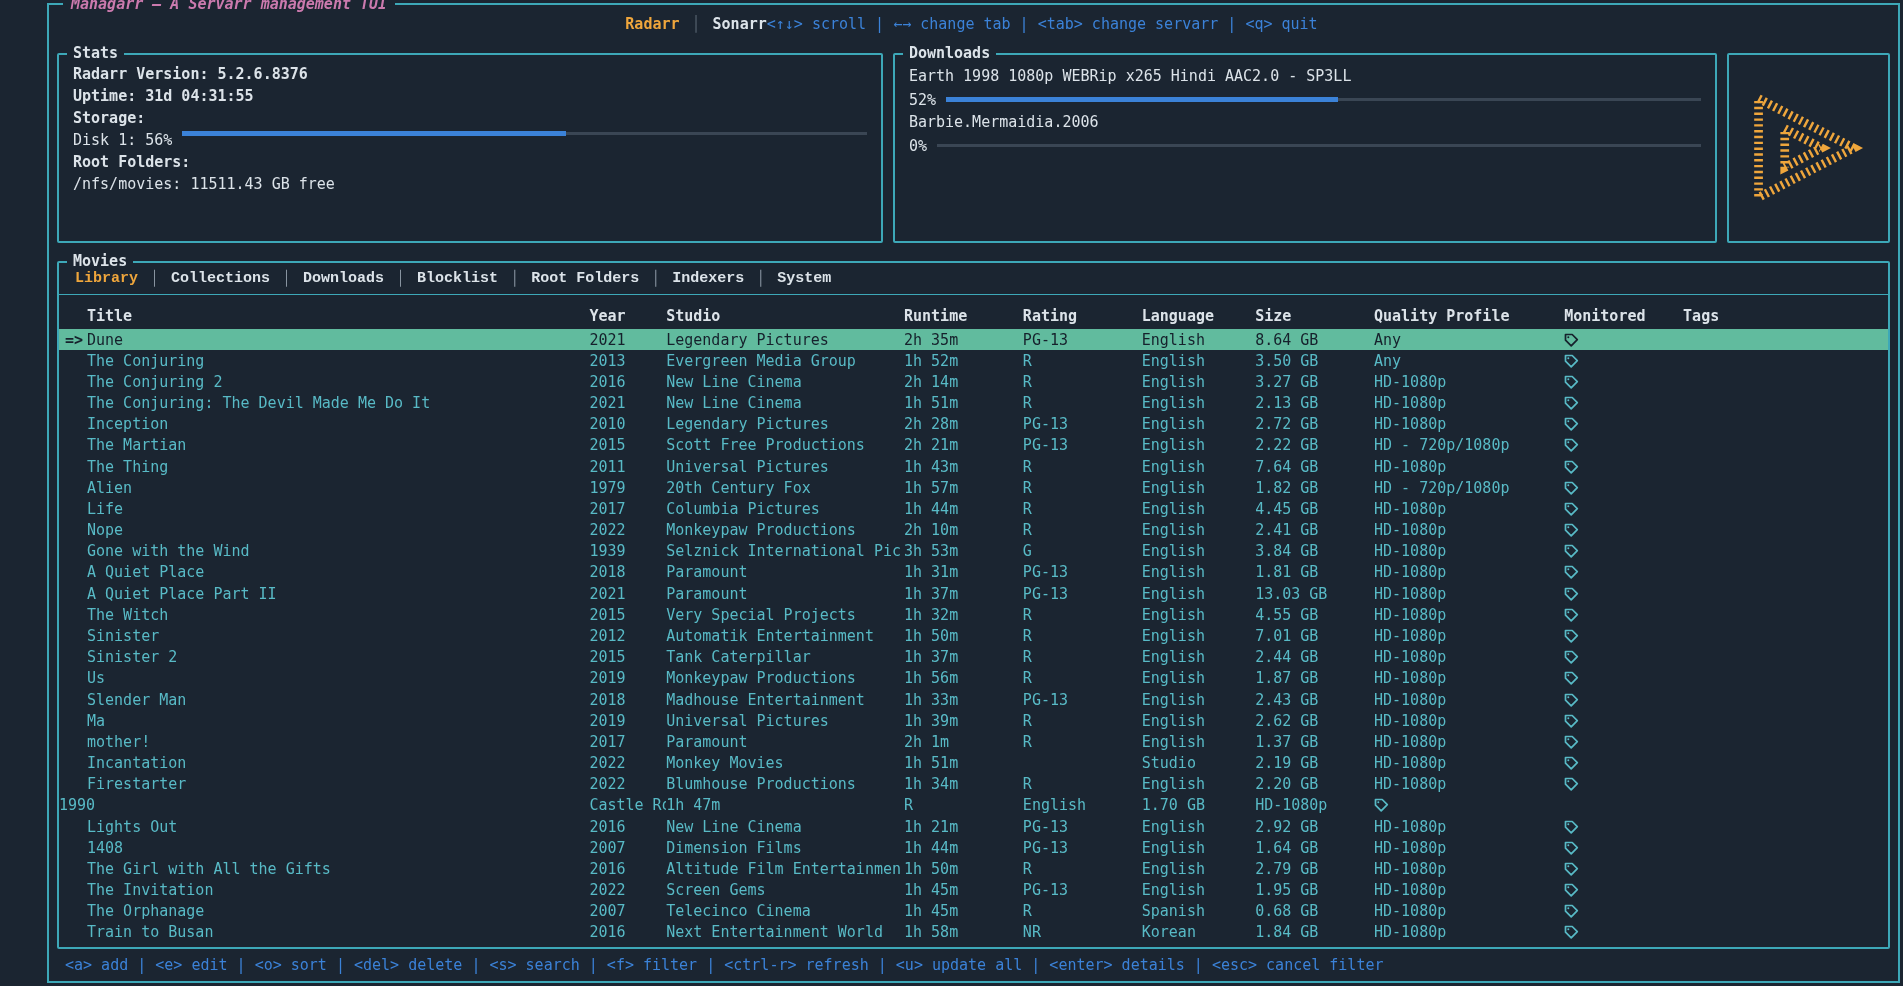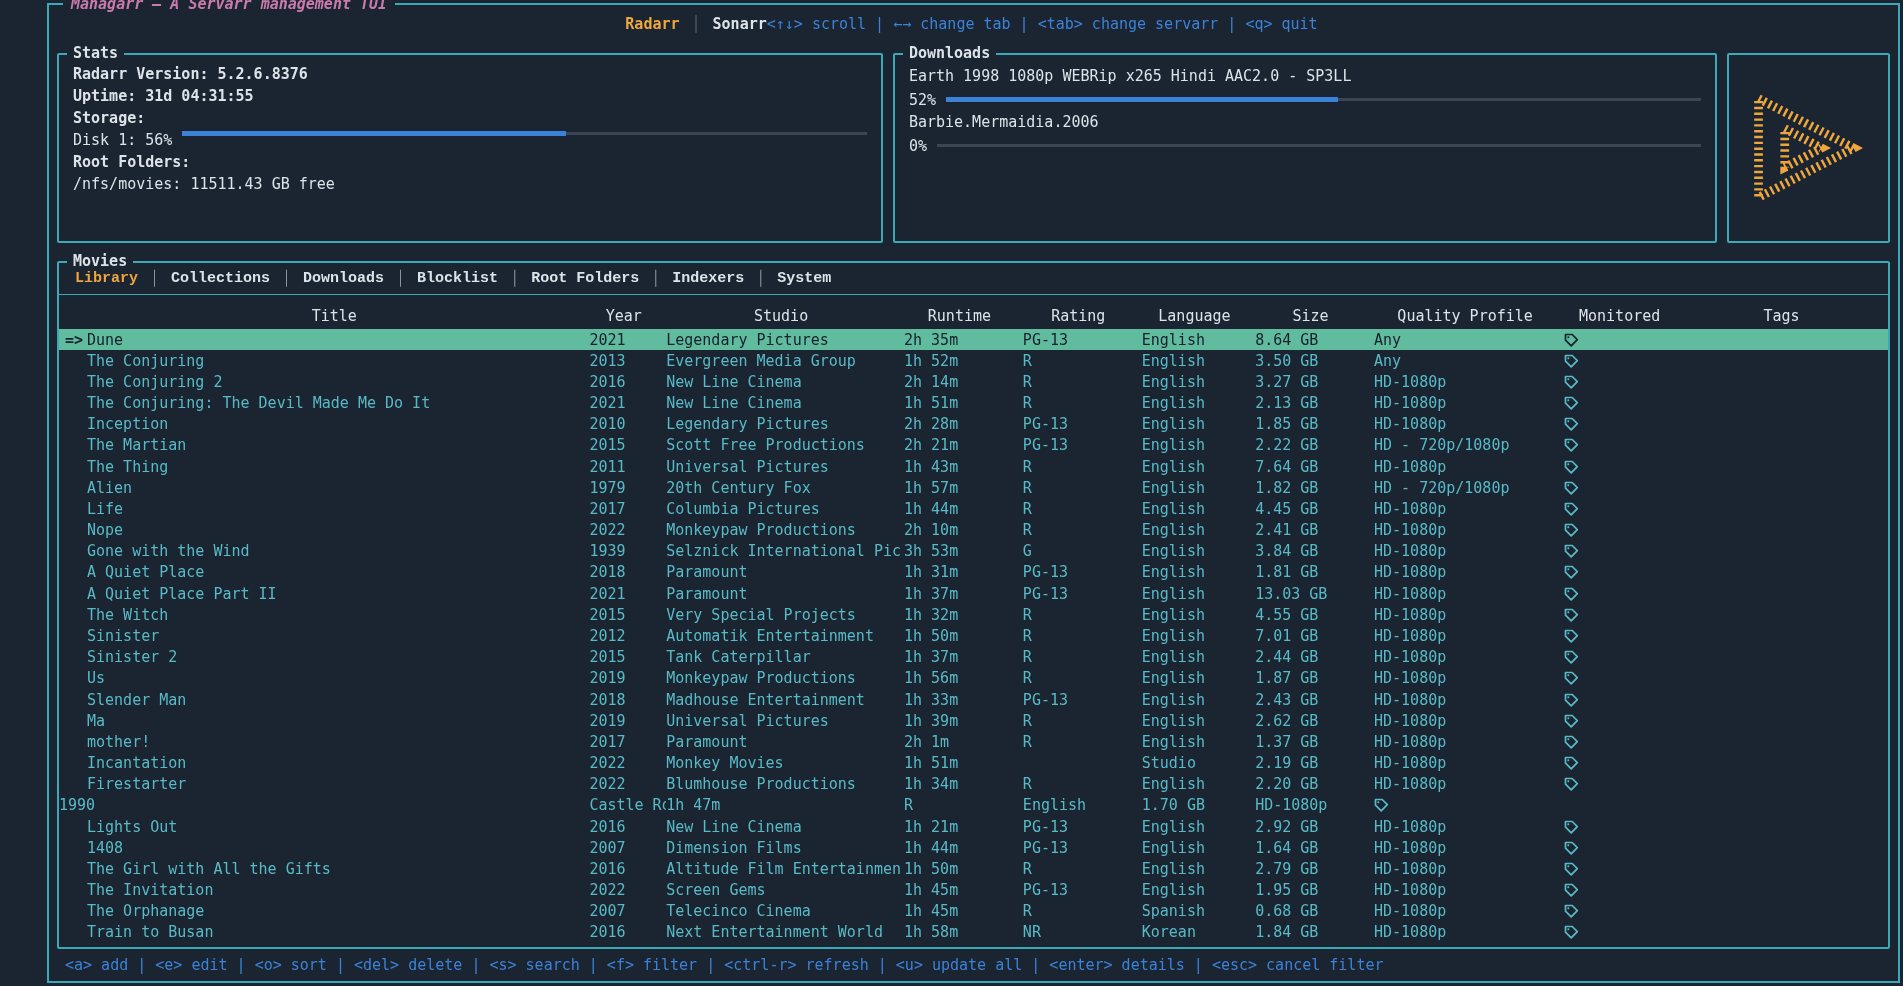--- a/index.html
+++ b/index.html
@@ -72,21 +72,21 @@
   }
   .movie-tab { padding: 0 12px; color: var(--fg); cursor: default; }
   .movie-tab.active { color: var(--orange); }
   .mtab-sep { color: var(--divider); font-weight: normal; }
   .table { flex: 1 1 auto; min-height: 0; display: flex; flex-direction: column; padding: 8px 0 4px 0; }
   .thead, .trow {
     display: grid;
     grid-template-columns: 29% 4.2% 13% 6.5% 6.5% 6.2% 6.5% 10.4% 6.5% minmax(0,1fr);
     align-items: center;
   }
-  .thead { flex: 0 0 26px; font-weight: normal; color: var(--fg); text-align: center; }
+  .thead { flex: 0 0 26px; font-weight: bold; color: var(--fg); }
   .tbody { flex: 1 1 auto; min-height: 0; display: flex; flex-direction: column; }
   .trow { flex: 1 1 0; min-height: 0; color: var(--cyan); cursor: default; }
   .trow.selected { background: var(--sel-bg); color: var(--sel-fg); }
   .cell { overflow: hidden; white-space: nowrap; padding-right: 8px; }
   .title-cell { position: relative; padding-left: 28px; }
   .sel-marker { position: absolute; left: 6px; font-weight: bold; }
   .tag-icon { display: inline-block; vertical-align: middle; }
   
   .footer {
     flex: 0 0 32px; display: flex; align-items: center;
@@ -236,21 +236,21 @@
   </svg></div>
             <div class="cell"></div>
           </div>
           <div class="trow">
             <div class="cell title-cell"><span>Inception</span></div>
             <div class="cell">2010</div>
             <div class="cell">Legendary Pictures</div>
             <div class="cell">2h 28m</div>
             <div class="cell">PG-13</div>
             <div class="cell">English</div>
-            <div class="cell">1.85 GB</div>
+            <div class="cell">2.72 GB</div>
             <div class="cell">HD-1080p</div>
             <div class="cell mon-cell"><svg class="tag-icon" width="15" height="15" viewBox="0 0 15 15">
     <path d="M8.2 1.5 L13.3 6.6 L7.2 12.9 L1.5 7.2 L1.5 1.5 Z" fill="none" stroke="currentColor" stroke-width="1.7" stroke-linejoin="round"></path>
     <circle cx="4.3" cy="4.3" r="1" fill="currentColor"></circle>
   </svg></div>
             <div class="cell"></div>
           </div>
           <div class="trow">
             <div class="cell title-cell"><span>The Martian</span></div>
             <div class="cell">2015</div>

